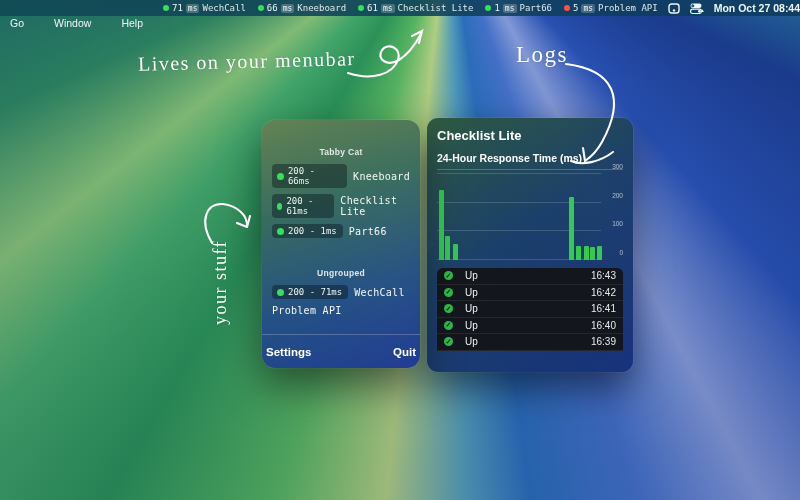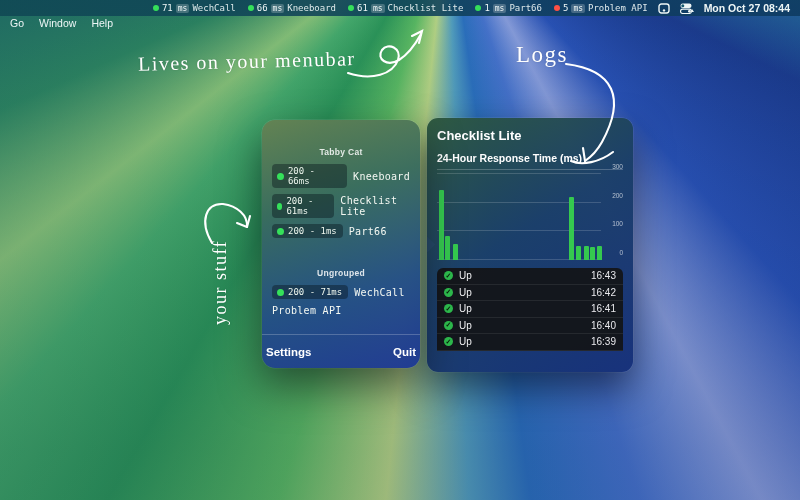--- a/index.html
+++ b/index.html
@@ -11,21 +11,21 @@
       #23727d 80deg,#2e9a84 96deg,#24659e 106deg,#1d3f96 116deg,#2b57c0 138deg,
       #8fa6e8 152deg,#4a7ad8 162deg,#2e77c9 172deg,#57a8c9 178deg,
       #bfe08c 186deg,#5fc468 196deg,#2e9e5e 210deg,#49b472 222deg,
       #8ccb7e 232deg,#2e8a66 246deg,#1e6b6b 262deg,#1a5a66 280deg);}
   .wallpaper::after{content:"";position:absolute;inset:0;
     background:linear-gradient(180deg,rgba(0,10,20,.08),rgba(0,5,40,.18) 90%);}
   
   .menubar{position:absolute;left:0;top:0;right:0;height:16px;display:flex;align-items:center;
     gap:10px;padding:0 10px;background:linear-gradient(90deg,rgba(16,72,84,.88),rgba(14,58,96,.88));
     color:#eef6f6;font-size:10.5px;z-index:50;}
-  .menus{display:flex;gap:15px;margin-top:29px;}
+  .menus{display:flex;gap:30px;margin-top:29px;}
   .menu-item{cursor:default;}
   .mb-spacer{flex:1;}
   .status-items{display:flex;gap:12px;align-items:center;font-family:"DejaVu Sans Mono",monospace;font-size:9px;}
   .status-item{display:flex;align-items:center;gap:3px;white-space:nowrap;}
   .dot{width:6px;height:6px;border-radius:50%;display:inline-block;}
   .st-unit{font-size:8px;padding:0 2px;border-radius:2px;background:rgba(255,255,255,.22);}
   .st-name{opacity:.92;}
   .mb-icon{display:flex;align-items:center;}
   .clock{font-size:10.5px;white-space:nowrap;font-weight:600;}
   
@@ -66,21 +66,21 @@
   .chart-title{font-size:10.5px;font-weight:700;margin-bottom:5px;}
   .chart-sep{height:1px;background:rgba(255,255,255,.22);margin-bottom:4px;}
   .chart{position:relative;height:86px;margin-bottom:8px;}
   .plot{position:absolute;left:0;top:0;bottom:0;right:22px;}
   .gridline{position:absolute;left:0;right:0;height:1px;background:rgba(255,255,255,.16);}
   .ytick{position:absolute;right:0;width:20px;text-align:right;font-size:6.5px;
     color:rgba(255,255,255,.65);transform:translateY(-55%);}
   .bar{position:absolute;bottom:0;width:5px;border-radius:1px 1px 0 0;}
   .events-title{font-size:11px;font-weight:700;margin-bottom:5px;}
   .events{border-radius:6px;overflow:hidden;flex:1;}
-  .event-row{display:flex;align-items:center;gap:6px;height:15.5px;padding:0 7px;
+  .event-row{display:flex;align-items:center;gap:12px;height:15.5px;padding:0 7px;
     background:rgba(19,20,23,.93);border-bottom:1px solid rgba(255,255,255,.08);font-size:10px;}
   .ev-check{width:9px;height:9px;border-radius:50%;display:flex;align-items:center;justify-content:center;
     font-size:7px;color:#08220c;font-weight:700;flex:none;}
   .ev-label{flex:1;color:#f2f2f4;}
   .ev-time{color:#e8e8ec;}
 </style>
 </head>
 <body>
 
 <div class="screen">

